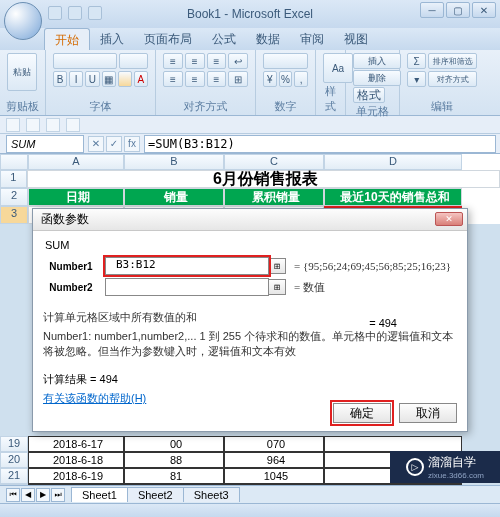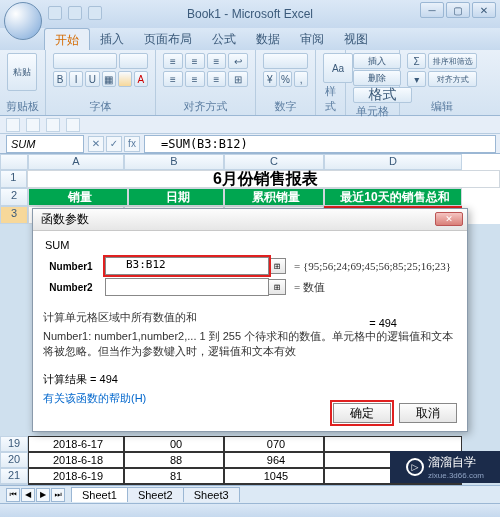--- a/index.html
+++ b/index.html
@@ -30,21 +30,21 @@
 .row { display: flex; }
 
 
 .fxbar-wrap { background:#e6eef8; }
 .qat2 { height: 18px; background:#e6eef8; border-bottom:1px solid #b7cce0; display:flex; align-items:center; padding-left:6px; gap:6px;}
 .qat2 div { width:14px; height:14px; background:#f2f7fc; border:1px solid #c2d4e5;}
 .fxbar { height: 20px; background: #e6eef8; display: flex; align-items: center; border-bottom: 1px solid #9bb7d4; }
 .namebox { width: 78px; height: 18px; background: #fff; border: 1px solid #9bb7d4; margin-left: 6px; font-size: 11px; padding-left: 4px; display: flex; align-items: center; font-style: italic; }
 .fx-ctrls { display:flex; margin-left:4px; gap:2px;}
 .fx-ctrls span { width:16px; height:16px; border:1px solid #b7cce0; background:#f2f7fc; font-size:10px; display:flex; align-items:center; justify-content:center; color:#5a7ca0;}
-.formula { flex: 1; height: 18px; background: #fff; border: 1px solid #9bb7d4; margin: 4px 4px; font-size: 12px; padding-left: 16px; display: flex; align-items: center; font-family: Consolas, monospace; }
+.formula { flex: 1; height: 18px; background: #fff; border: 1px solid #9bb7d4; margin: 4px 4px; font-size: 12px; padding-left: 3px; display: flex; align-items: center; font-family: Consolas, monospace; }
 
 
 .grid { background: #fff; font-size: 12px; position:relative;}
 .col-hdr { display: flex; height: 16px; }
 .col-hdr div { border: 1px solid #c2d4e5; background: linear-gradient(#f7fbff,#e3edf6); text-align: center; color: #3b5a7a; font-size: 11px; }
 .rowh { width: 28px; }
 .colA { width: 96px; } .colB { width: 100px; } .colC { width: 100px; } .colD { width: 138px; }
 .grow { display: flex; height: 18px; }
 .grow .rowh { border: 1px solid #c2d4e5; background: linear-gradient(#f7fbff,#e3edf6); text-align: center; font-size: 11px; color:#3b5a7a;}
 .cell { border: 1px solid #d0d7de; padding-left: 4px; display:flex; align-items:center;}
@@ -53,28 +53,28 @@
 .sel .cell.first { border: 2px solid #e02020; background:#fff; }
 
 
 .dialog { position: absolute; left: 32px; top: 208px; width: 436px; height: 224px; background: #ffffff; border: 1px solid #8a9aab; box-shadow: 2px 2px 8px rgba(0,0,0,0.3); z-index: 20; font-size: 12px; }
 .dlg-title { height: 22px; background: linear-gradient(#fdfdfd,#e6e6e6); border-bottom: 1px solid #c8c8c8; padding-left: 8px; display: flex; align-items: center; position:relative;}
 .dlg-close { position:absolute; right:4px; top:3px; width:28px; height:14px; background:linear-gradient(#f5c4c1,#d97f78); border:1px solid #b55; border-radius:2px; font-size:9px; color:#fff; display:flex; align-items:center; justify-content:center;}
 .dlg-body { padding: 6px 10px; }
 .func-name { font-size: 11px; margin: 2px 0 6px 2px; }
 .arg-row { display: flex; align-items: center; margin: 3px 0; }
 .arg-name { width: 62px; text-align: center; padding-right: 6px; font-weight: bold; font-size:10px;}
-.arg-in { width: 164px; height: 18px; border: 1px solid #888; background: #fff; padding-left: 20px; font-size: 11px; font-family: Consolas, monospace; position:relative;}
+.arg-in { width: 164px; height: 18px; border: 1px solid #888; background: #fff; padding-left: 10px; font-size: 11px; font-family: Consolas, monospace; position:relative;}
 .arg-in.hl { outline: 2px solid #e02020; }
 .refbtn { width:18px; height:16px; border:1px solid #888; background:linear-gradient(#fdfdfd,#e6e6e6); margin-left:-1px; font-size:8px; display:flex; align-items:center; justify-content:center;}
 .arg-val { margin-left: 8px; font-size: 11px; color: #333; font-family: SimSun;}
 .desc { font-size: 11px; margin-top: 14px; color:#333;}
 .desc-sub { font-size: 11px; margin-top:4px; line-height:1.4; color:#333;}
 .result { font-size: 11px; margin-top: 12px; }
-.help { color: #0066cc; font-size: 11px; margin-top: 4px; display: inline-block; }
+.help { color: #0066cc; text-decoration: underline; font-size: 11px; margin-top: 4px; display: inline-block; }
 .dlg-btns { position: absolute; right: 10px; bottom: 8px; display: flex; gap: 8px; }
 .dlg-btn { width: 58px; height: 20px; background: linear-gradient(#fdfdfd,#e6e6e6); border: 1px solid #888; font-size: 12px; display:flex; align-items:center; justify-content:center;}
 .dlg-btn.primary { outline: 2px solid #e02020; outline-offset: 1px; }
 .pre-res { position:absolute; right:70px; top:108px; font-size:11px;}
 
 
 .bottom-rows { position:absolute; top:436px; left:0;}
 .bottom-rows .grow { height:16px; font-size:11px;}
 .bottom-rows .cell { border:1px solid #333;}
 .bottom-rows .colA,.bottom-rows .colB,.bottom-rows .colC { text-align:left; justify-content:center;}
@@ -173,21 +173,21 @@
     <div class="group-label">数字</div>
   </div>
   <div class="group" style="width:30px">
     <div class="rb-btn big">Aa</div>
     <div class="group-label">样式</div>
   </div>
   <div class="group" style="width:54px">
     <div>
       <div class="rb-btn small" style="width:48px;font-size:9px">插入</div>
       <div class="rb-btn small" style="width:48px;font-size:9px">删除</div>
-      <div class="rb-btn small" style="width:59px;font-size:14px">格式</div>
+      <div class="rb-btn small" style="width:32px;font-size:12px">格式</div>
     </div>
     <div class="group-label">单元格</div>
   </div>
   <div class="group" style="width:84px;border-right:none">
     <div>
       <div class="row">
           <div class="rb-btn small">Σ</div>
           <div class="rb-btn small" style="width:56px;font-size:8px">排序和筛选</div>
         </div>
       <div class="row">
@@ -224,22 +224,22 @@
     <div class="colB">B</div>
     <div class="colC">C</div>
     <div class="colD">D</div>
   </div>
   <div class="grow title-row">
     <div class="rowh">1</div>
     <div class="cell" style="width:496px">6月份销售报表</div>
   </div>
   <div class="grow hdr-row">
     <div class="rowh">2</div>
+    <div class="cell colA">日期</div>
     <div class="cell colB">销量</div>
-    <div class="cell colA">日期</div>
     <div class="cell colC">累积销量</div>
     <div class="cell colD">最近10天的销售总和</div>
   </div>
   <div class="grow sel">
     <div class="rowh" style="background:#f7d89a">3</div>
     <div class="cell colA"></div>
     <div class="cell colB"></div>
     <div class="cell colC"></div>
     <div class="cell colD first"></div>
   </div>

